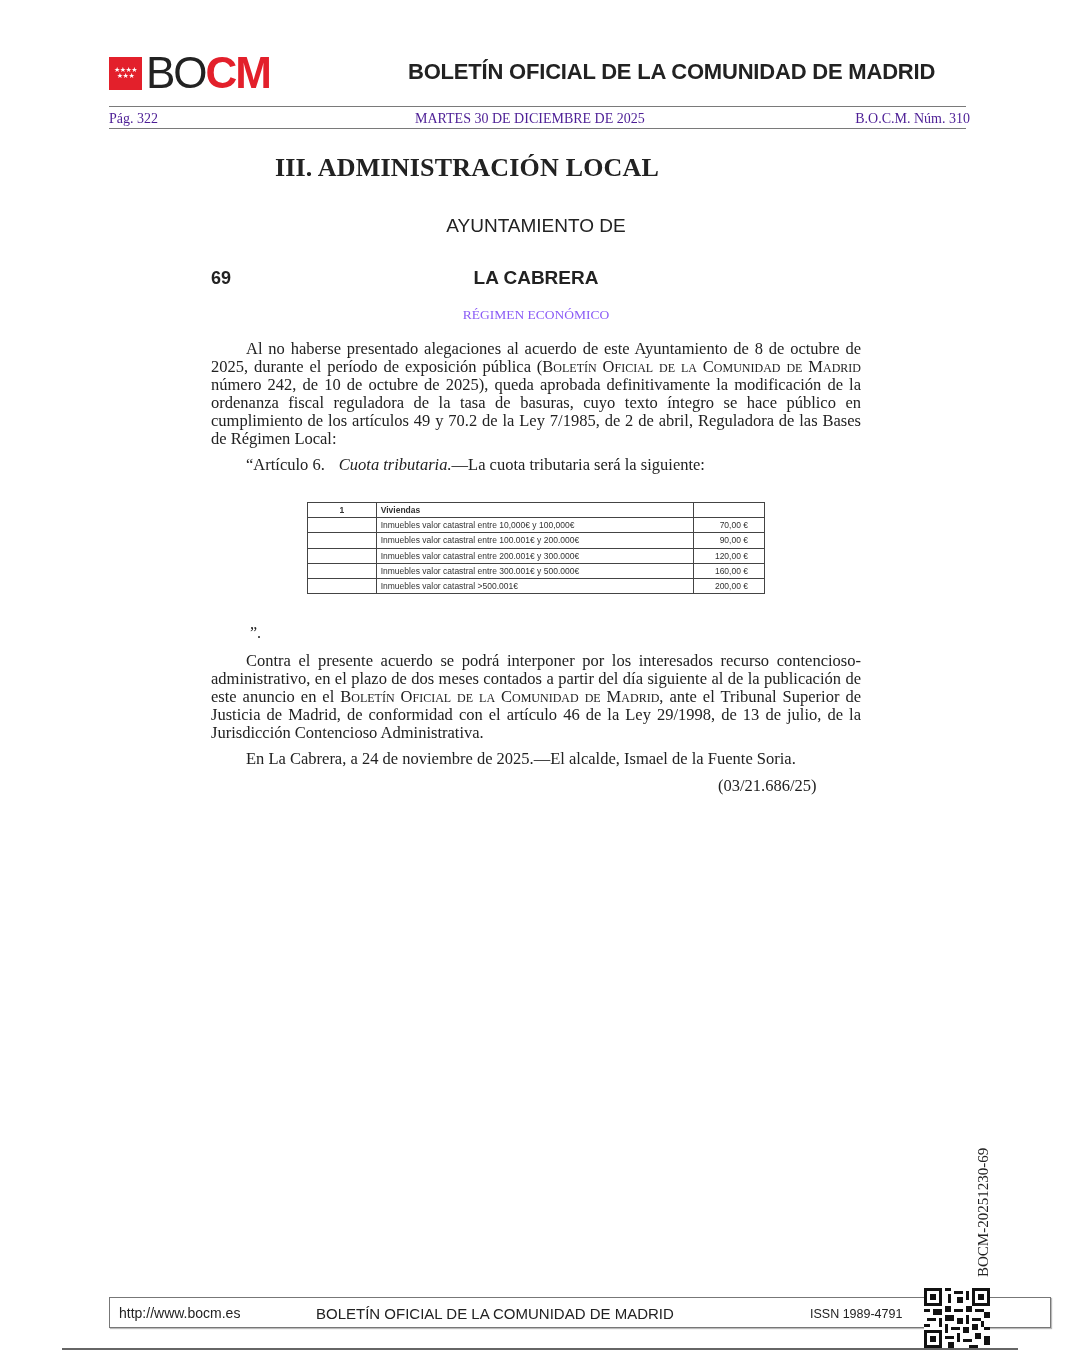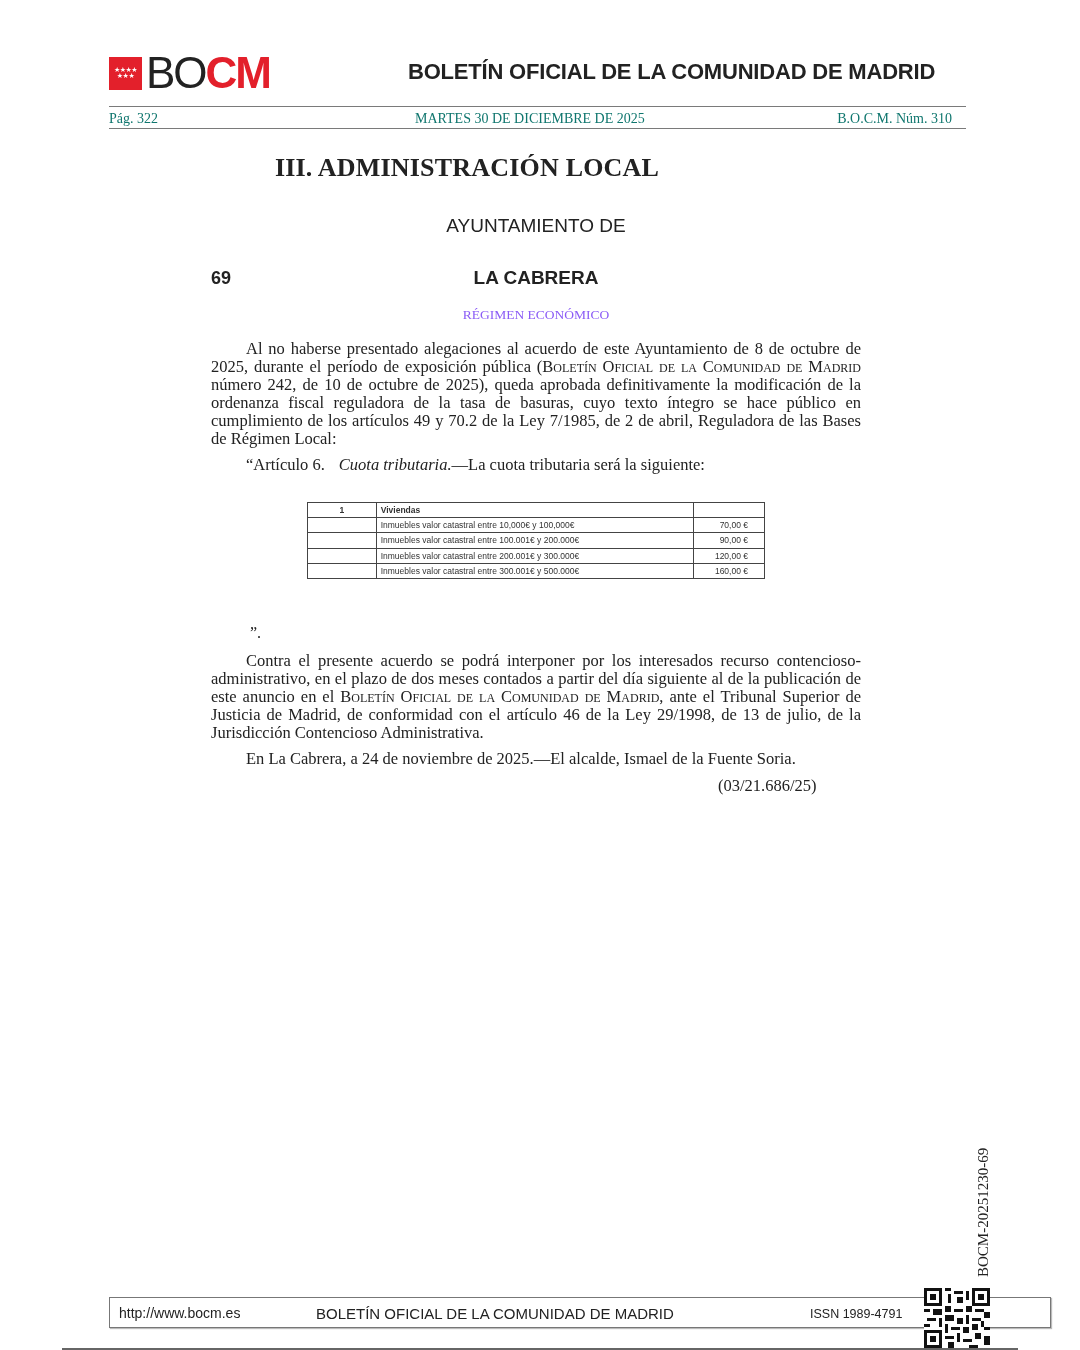--- a/index.html
+++ b/index.html
@@ -12,24 +12,24 @@
     .logo-text { font-family: "Liberation Sans", sans-serif; font-size: 44px; line-height: 36px; letter-spacing: -2px; }
     .logo-bo { color: #222; text-align: center; }
     .logo-cm { color: #e3202b; font-weight: bold; }
 
     .masthead { position: absolute; left: 408px; top: 59px; width: 560px; font-family: "Liberation Sans", sans-serif; font-weight: bold; font-size: 22px; color: #222; letter-spacing: -0.2px; white-space: nowrap; }
 
     .hr { position: absolute; left: 109px; width: 857px; height: 1px; background: #7a7a7a; }
     .hr1 { top: 106px; }
     .hr2 { top: 128px; }
 
-    .subhead { position: absolute; top: 111px; font-size: 14px; color: #0f766e; white-space: nowrap; }
+    .subhead { position: absolute; top: 111px; font-size: 14px; color: #4c1d95; white-space: nowrap; }
     .sh-left { left: 109px; }
     .sh-center { left: 415px; }
-    .sh-right { right: 128px; }
+    .sh-right { right: 110px; }
 
     .section-title { position: absolute; left: 0; width: 932px; top: 153px; text-align: center; font-size: 26px; font-weight: bold; color: #222; letter-spacing: 0.2px; padding-left: 2px; }
     .ayto { position: absolute; left: 0; width: 1072px; top: 215px; text-align: center; font-family: "Liberation Sans", sans-serif; font-size: 19px; color: #222; }
     .num { position: absolute; left: 211px; top: 268px; font-family: "Liberation Sans", sans-serif; font-weight: bold; font-size: 18px; color: #222; }
     .municipio { position: absolute; left: 0; width: 1072px; top: 267px; text-align: center; font-family: "Liberation Sans", sans-serif; font-weight: bold; font-size: 19px; color: #222; }
     .regimen { position: absolute; left: 0; width: 1072px; top: 307px; text-align: center; font-size: 13.5px; color: #8b5cf6; }
 
     .body-text { position: absolute; left: 211px; width: 650px; font-size: 16.5px; line-height: 18px; color: #222; text-align: justify; }
     .p1 { top: 340px; text-indent: 35px; }
     .p-art { top: 456px; left: 246px; width: 615px; }
@@ -110,20 +110,25 @@
   <tr>
     <td class="c1"></td>
     <td class="c2">Inmuebles valor catastral entre 200.001€ y 300.000€</td>
     <td class="c3">120,00 €</td>
   </tr>
   <tr>
     <td class="c1"></td>
     <td class="c2">Inmuebles valor catastral entre 300.001€ y 500.000€</td>
     <td class="c3">160,00 €</td>
   </tr>
+  <tr>
+    <td class="c1"></td>
+    <td class="c2">Inmuebles valor catastral &gt;500.001€</td>
+    <td class="c3">200,00 €</td>
+  </tr>
 </tbody>
   </table>
 
 <div class="close-quote">”.</div>
 
 <div class="body-text p2"><span>Contra el presente acuerdo se podrá interponer por los interesados recurso contencioso-administrativo, en el plazo de dos meses contados a partir del día siguiente al de la publicación de este anuncio en el </span><span class="sc">Boletín Oficial de la Comunidad de Madrid</span><span>, ante el Tribunal Superior de Justicia de Madrid, de conformidad con el artículo 46 de la Ley 29/1998, de 13 de julio, de la Jurisdicción Contencioso Administrativa.</span></div>
 
 <div class="body-text p3">En La Cabrera, a 24 de noviembre de 2025.—El alcalde, Ismael de la Fuente Soria.</div>
 <div class="ref">(03/21.686/25)</div>
 

